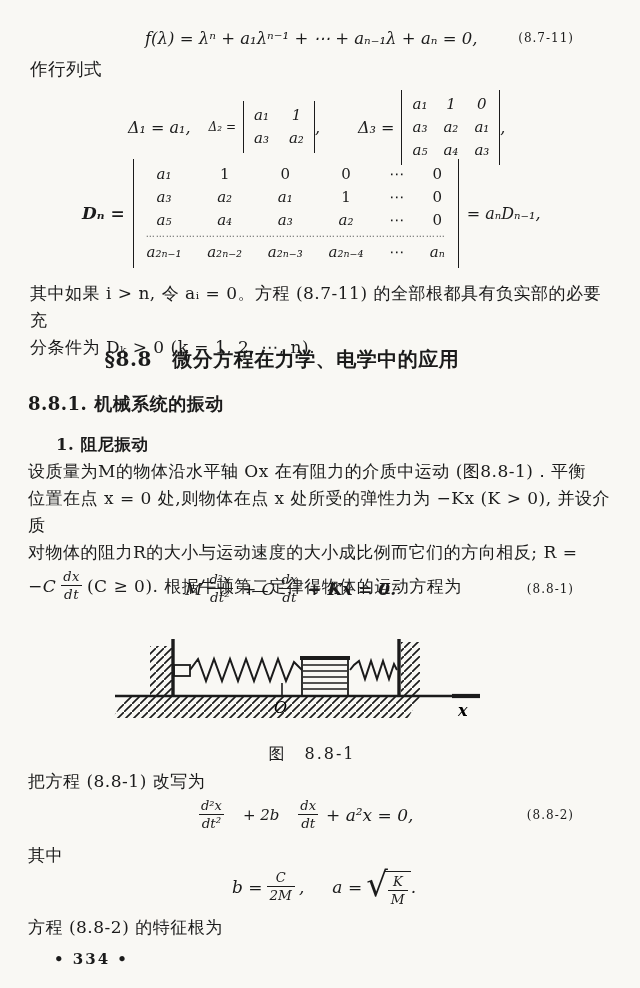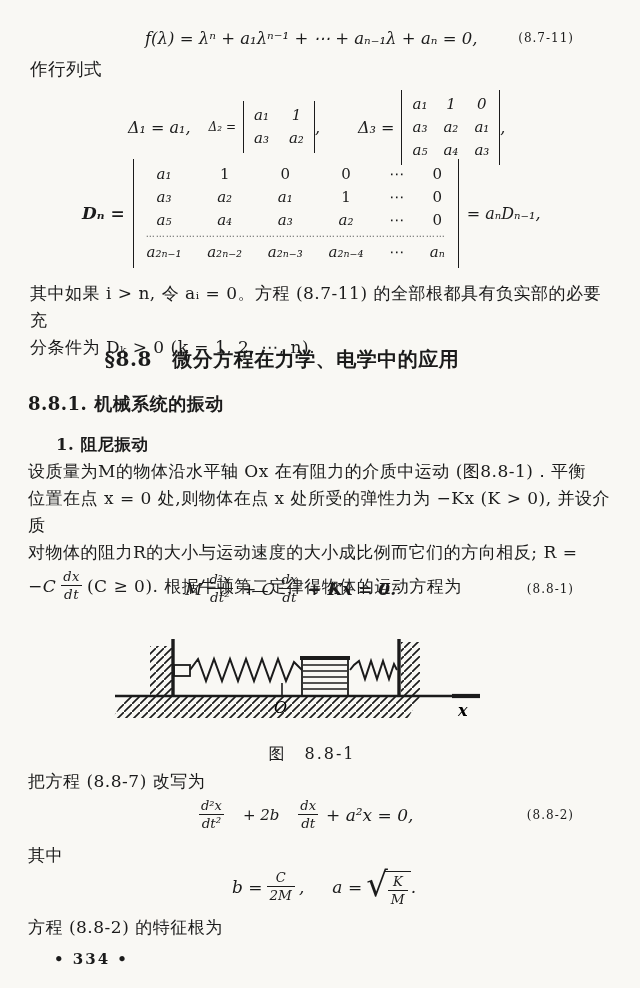--- a/index.html
+++ b/index.html
@@ -180,21 +180,21 @@
       <line x1="174" y1="51" x2="174" y2="63" stroke="#1b1b1b" stroke-width="1.6"></line>
       <text x="166" y="81" font-size="16" font-style="italic">O</text>
 
       <line x1="344" y1="64" x2="372" y2="64" stroke="#1b1b1b" stroke-width="4.2"></line>
       <text x="350" y="84" font-size="16" font-style="italic" font-weight="bold">x</text>
     </svg>
   </div>
 
   <div class="abs center figure-caption" style="left:0; top:744px; width:624px;">图　8.8-1</div>
 
-  <div class="abs cjk" style="left:28px; top:768px;">把方程 (8.8-7) 改写为</div>
+  <div class="abs cjk" style="left:28px; top:768px;">把方程 (8.8-1) 改写为</div>
 
   <div class="eq-row" style="top:794px; height:42px;">
     <span class="frac" style="margin-left:198px;">
       <span class="num">d²x</span>
       <span class="den">dt²</span>
     </span>
     <span class="math" style="font-size:15px; margin:0 14px;">+ 2b</span>
     <span class="frac">
       <span class="num">dx</span>
       <span class="den">dt</span>

